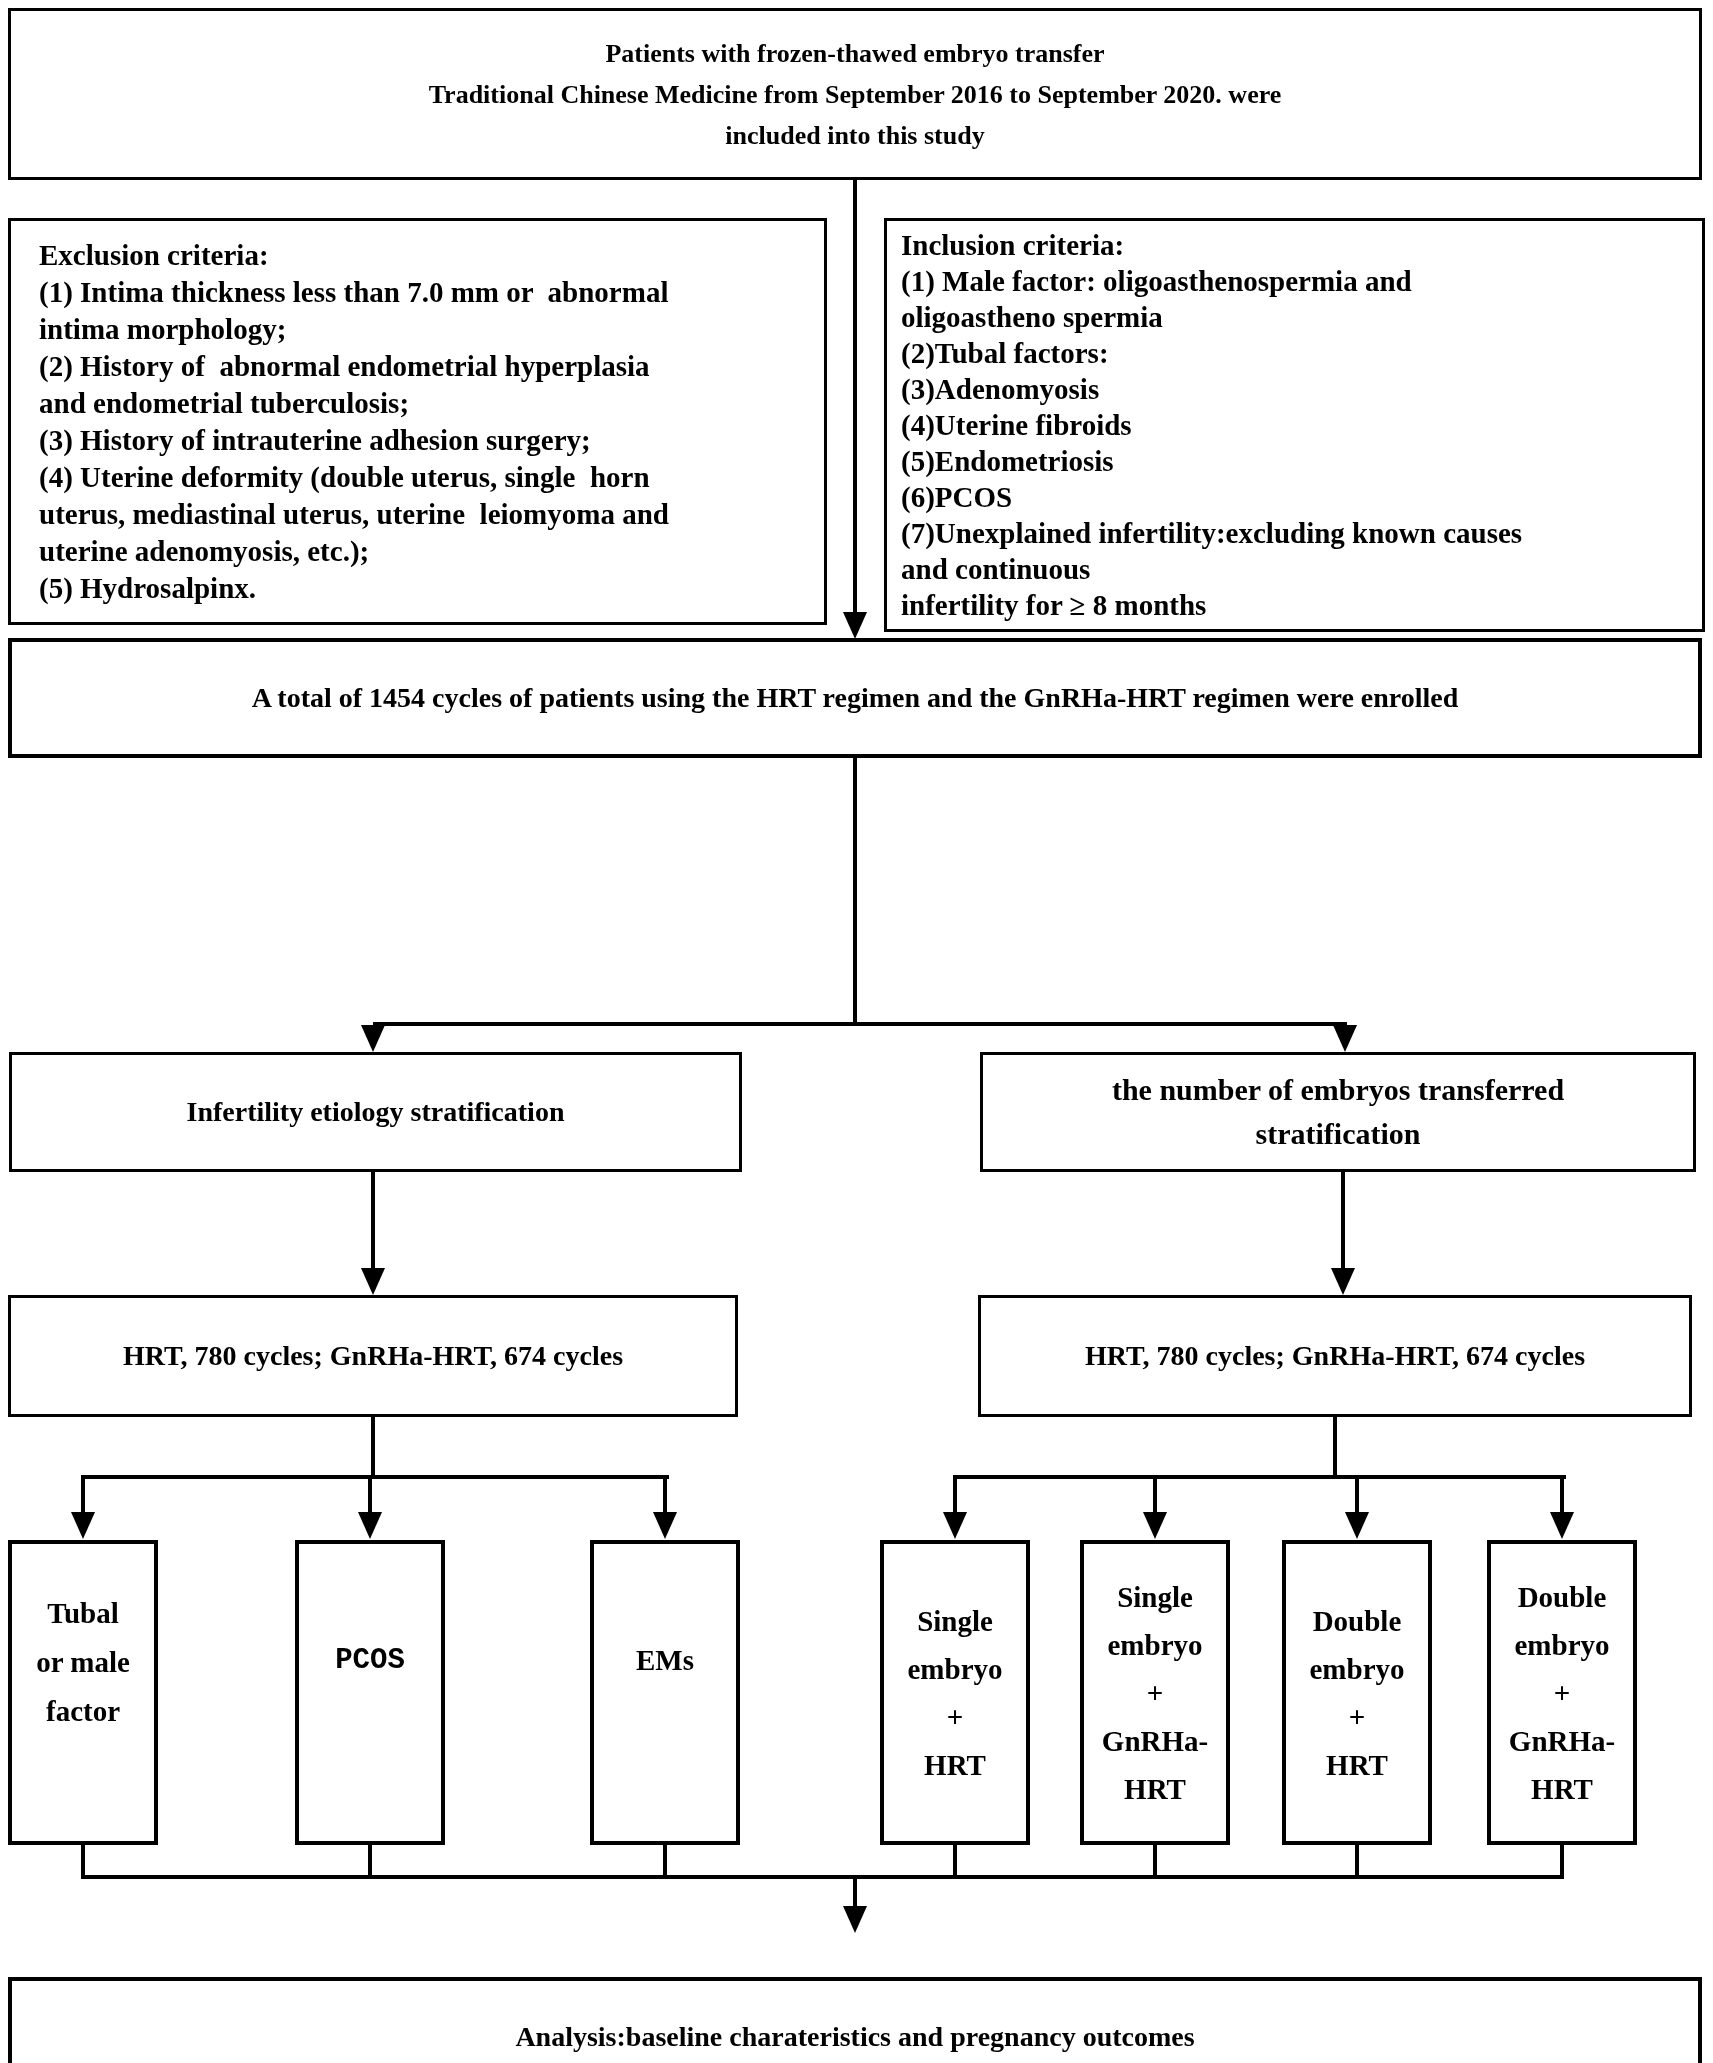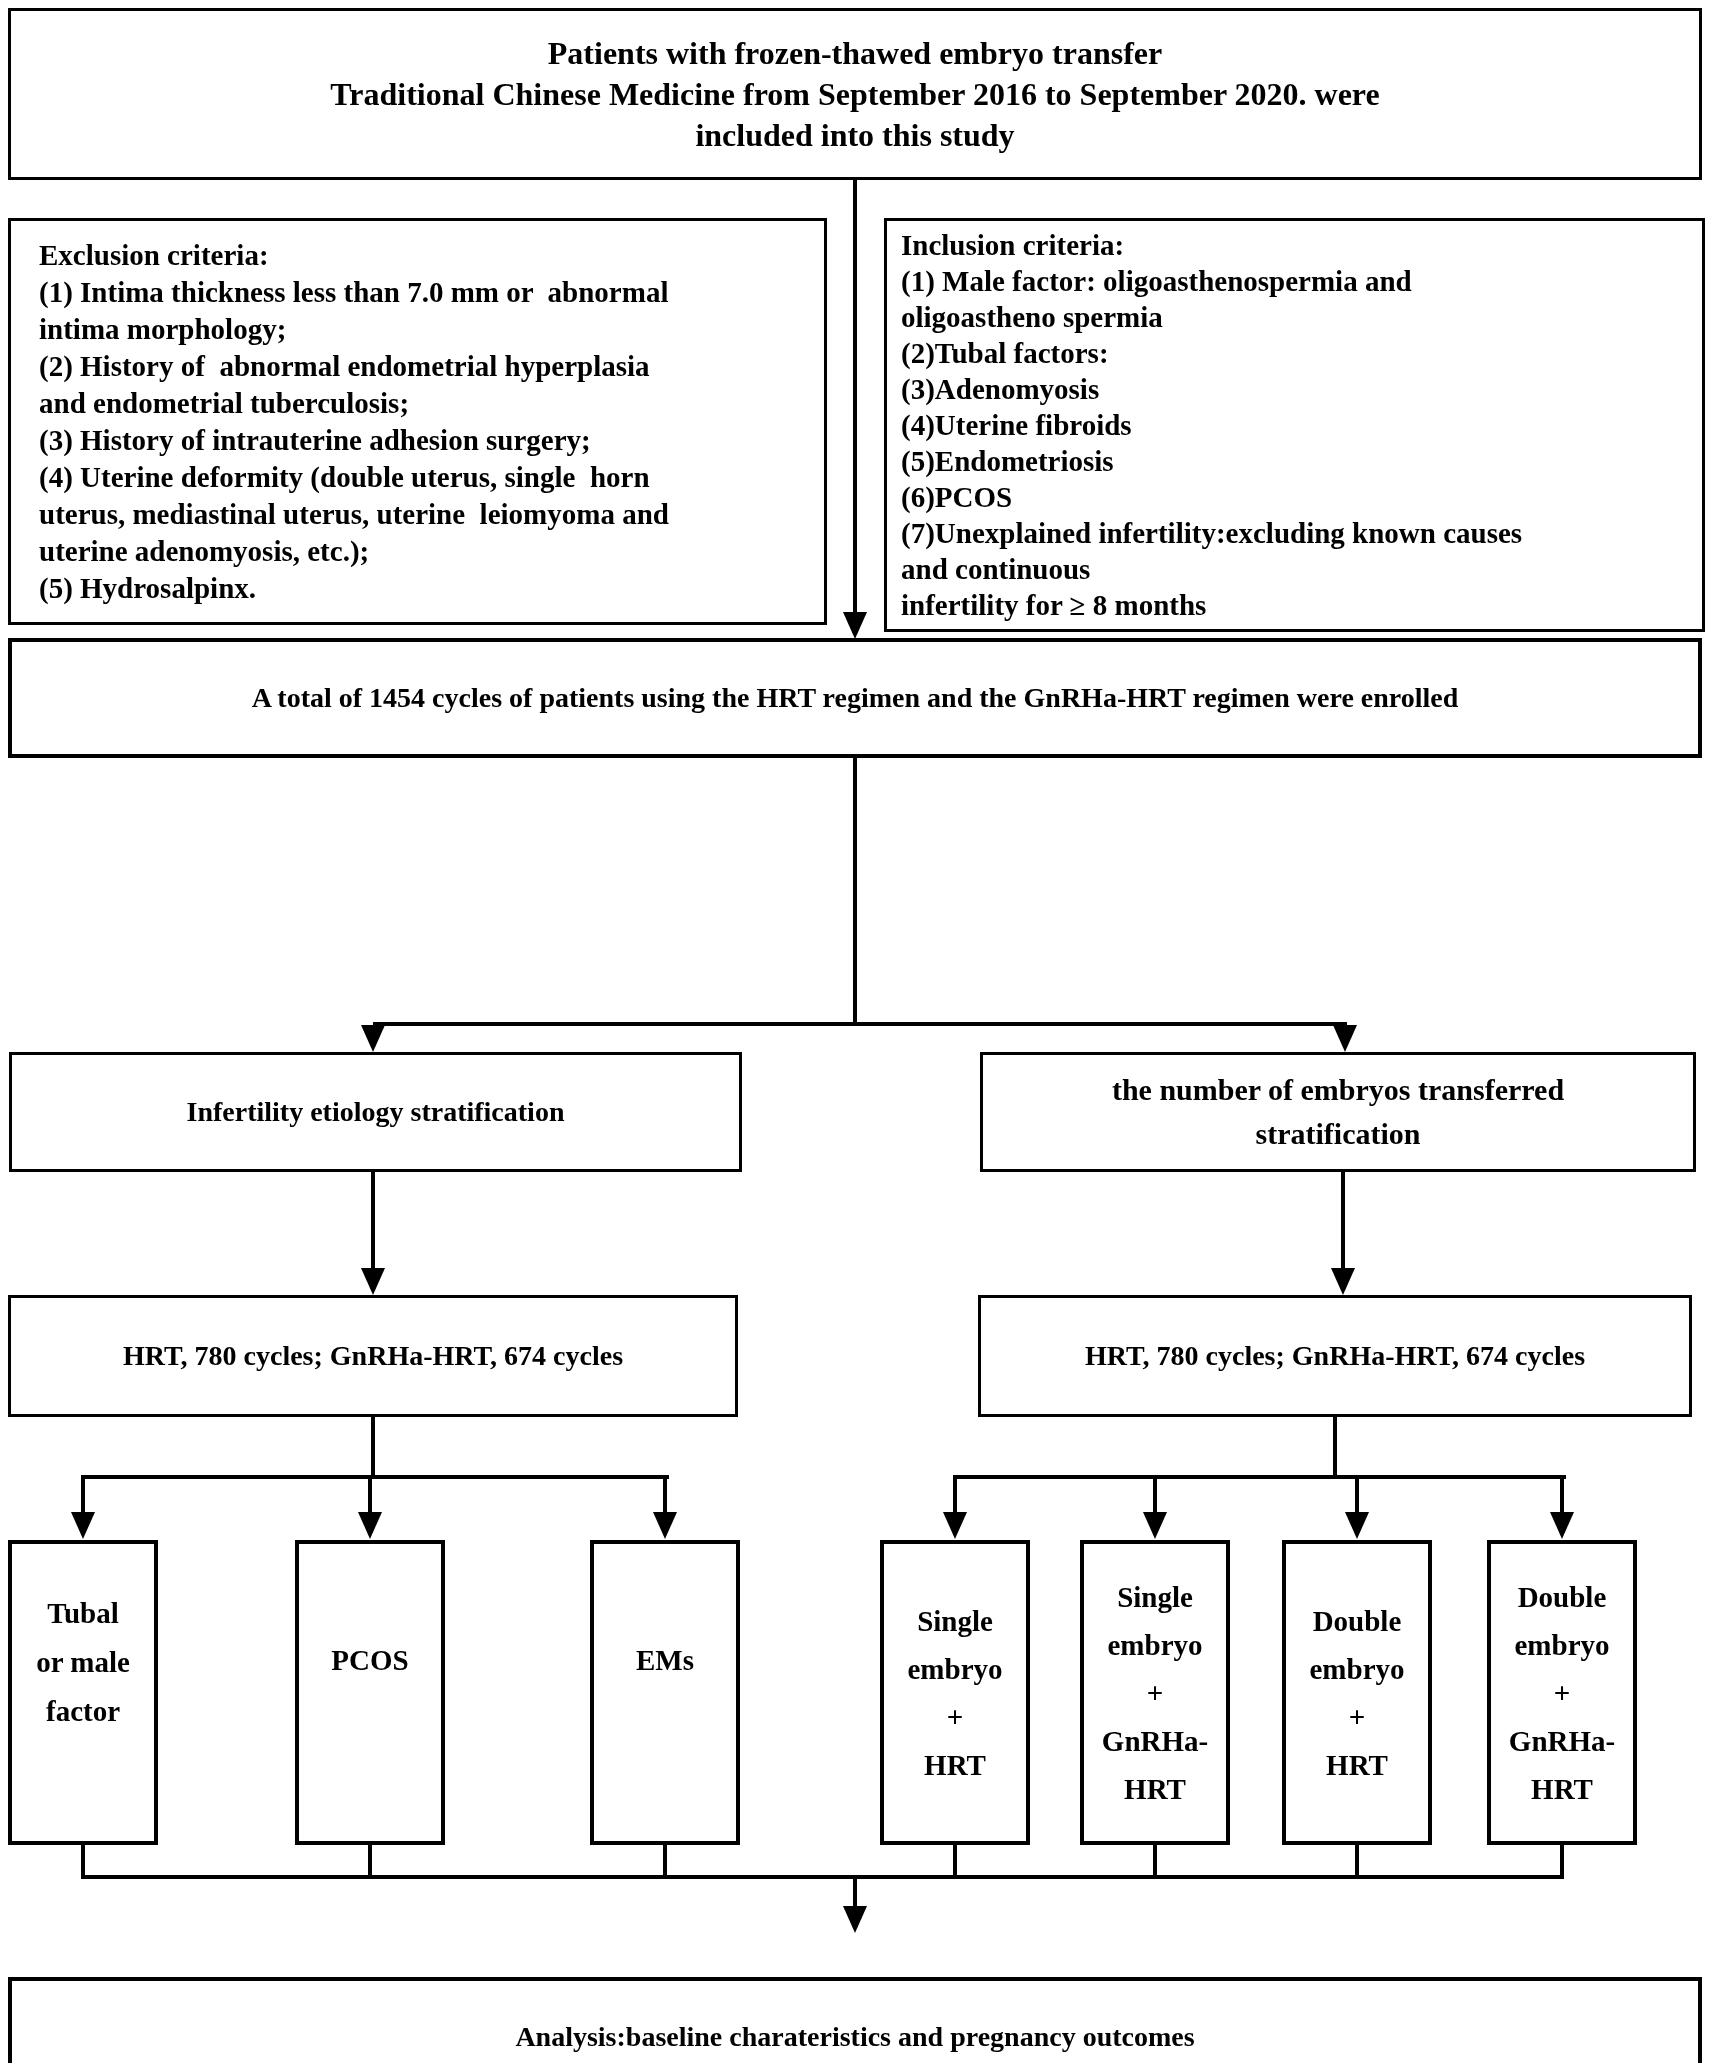--- a/index.html
+++ b/index.html
@@ -12,21 +12,21 @@
        display:flex;flex-direction:column;justify-content:center;align-items:center;}
   .box.heavy{border-width:4px;}
   .center-text{text-align:center;}
   .left-text{align-items:flex-start;text-align:left;}
   .ln{white-space:pre;}
   .vline{position:absolute;width:4px;background:#000;}
   .hline{position:absolute;height:4px;background:#000;}
   .arrowhead{position:absolute;width:0;height:0;
     border-left:12px solid transparent;border-right:12px solid transparent;
     border-top:27px solid #000;}
-  .fs-title{font-size:32px;line-height:41px;}
+  .fs-title{font-size:26px;line-height:41px;}
   .fs-crit{font-size:29px;line-height:37px;}
   .fs-crit2{font-size:29px;line-height:36px;}
   .fs-big{font-size:28px;}
   .fs-strat{font-size:30px;line-height:44px;}
   .fs-group{font-size:29px;line-height:49px;}
   .top-align{justify-content:flex-start;}
 </style>
 </head>
 <body>
 
@@ -115,21 +115,21 @@
   <div class="vline" style="left:1355px;top:1475px;height:40px;"></div>
   <div class="arrowhead" style="left:1345px;top:1512px;"></div>
   <div class="vline" style="left:1560px;top:1475px;height:40px;"></div>
   <div class="arrowhead" style="left:1550px;top:1512px;"></div>
 
   <div class="box heavy center-text fs-group top-align" style="left:8px;top:1540px;width:150px;height:305px;padding-top:45px;">
       <div class="ln">Tubal</div>
       <div class="ln">or male</div>
       <div class="ln">factor</div>
     </div>
-  <div class="box heavy center-text fs-group top-align" style="left:295px;top:1540px;width:150px;height:305px;padding-top:92px;">
+  <div class="box heavy center-text fs-group top-align" style="left:295px;top:1540px;width:150px;height:305px;padding-top:92px;font-family:Liberation Mono, monospace;">
       <div class="ln">PCOS</div>
     </div>
   <div class="box heavy center-text fs-group top-align" style="left:590px;top:1540px;width:150px;height:305px;padding-top:92px;">
       <div class="ln">EMs</div>
     </div>
 
   <div class="box heavy center-text fs-group" style="left:880px;top:1540px;width:150px;height:305px;line-height:48px;">
       <div class="ln">Single</div>
       <div class="ln">embryo</div>
       <div class="ln">+</div>

